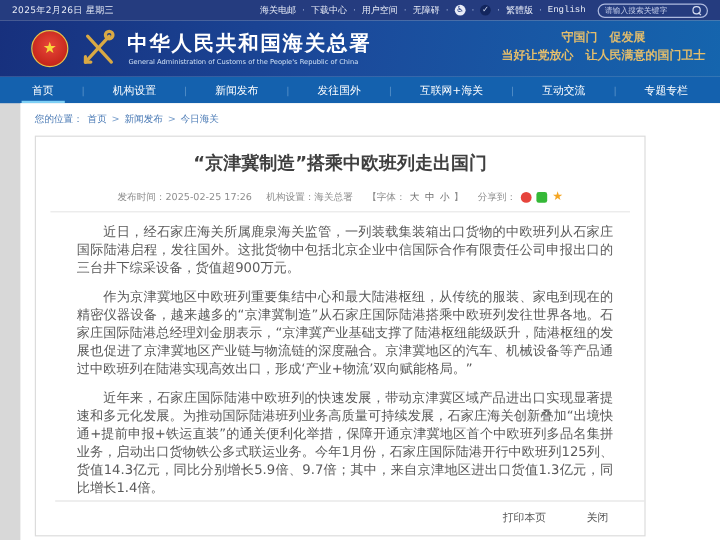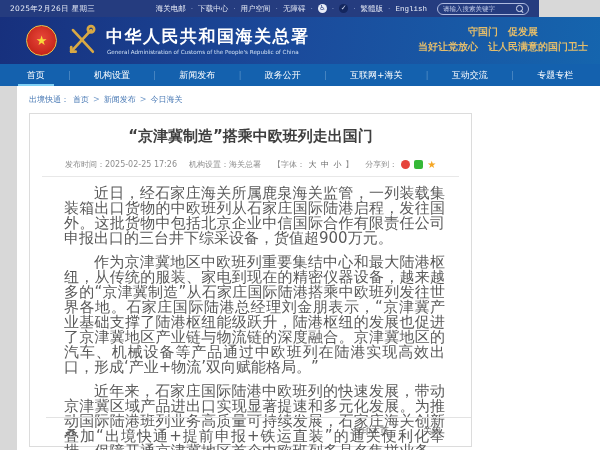--- a/index.html
+++ b/index.html
@@ -1,20 +1,20 @@
 <!DOCTYPE html>
 <html><head>
 <meta charset="utf-8">
 <style>
   * { margin:0; padding:0; box-sizing:border-box; }
   html,body { width:600px; height:450px; overflow:hidden; }
   body { font-family:"DejaVu Sans","Liberation Sans",sans-serif; background:#d8d8d8; position:relative; }
 
   
-  .topbar { position:absolute; top:0; left:0; width:539px; height:17px; background:#253c7f;
+  .topbar { position:absolute; top:0; left:0; width:600px; height:17px; background:#253c7f;
             display:flex; align-items:center; color:#e8ecf7; font-size:7.5px; padding:0 10px; }
   .topbar-date { margin-right:auto; letter-spacing:.3px; }
   .topbar-links { display:flex; align-items:center; gap:5px; }
   .topbar-links a { color:#e8ecf7; text-decoration:none; cursor:pointer;font-family:Liberation Mono, monospace; }
   .tb-sep { color:#9fb0d8; }
   .tb-ico { display:inline-flex; width:9px; height:9px; border-radius:50%; background:#e8ecf7;
             color:#253c7f; font-size:7px; line-height:9px; justify-content:center; align-items:center; }
   .tb-ico.dark { background:#13265e; color:#cfd8ef; }
   .searchbox { margin-left:10px; width:92px; height:12px; border:1px solid #aebadf; border-radius:7px;
                display:flex; align-items:center; padding:0 5px; gap:4px; background:transparent; }
@@ -49,35 +49,35 @@
   .nav-item.active::after { content:""; position:absolute; left:50%; transform:translateX(-50%);
                             bottom:0; width:36px; height:2px; background:#7fd0f5; }
   .nav-sep { color:#5b93c9; font-size:8px; }
 
   
   .page { position:absolute; top:86px; left:17px; right:0; bottom:0; background:#fff; }
   .breadcrumb { padding:8px 0 0 12px; font-size:8px; color:#4a7ab5; display:flex; gap:4px; align-items:center; }
   .breadcrumb a { color:#4a7ab5; text-decoration:none; cursor:pointer; }
   .bc-sep { color:#7ba0cc; }
 
-  .article-box { position:relative; margin:8px 0 0 12px; width:443px; height:334px;
+  .article-box { position:relative; margin:8px 0 0 12px; width:509px; height:334px;
                  border:1px solid #dcdcdc; background:#fff; }
   .art-title { margin-top:13px; text-align:center; font-size:15px; font-weight:bold; color:#3f3f3f; }
   .art-meta { margin-top:13px; display:flex; justify-content:center; align-items:center; gap:12px;
               font-size:8px; color:#8d8d8d; }
   .art-meta .fsz a { color:#6b6b6b; text-decoration:none; cursor:pointer; margin:0 1px; }
   .share { display:flex; align-items:center; gap:4px; }
   .sh-ico { display:inline-block; width:9px; height:9px; cursor:pointer; }
   .sh-weibo { background:#e6443c; border-radius:50%; }
   .sh-wechat { background:#35b837; border-radius:2px; }
   .sh-star { color:#f5a623; font-size:10px; line-height:9px; width:auto; }
   .meta-divider { margin:6px 12px 0 12px; border-top:1px solid #e8e8e8; }
 
   .art-body { padding:9px 26px 0 34px; }
-  .art-body p { font-size:15px; line-height:15px; color:#595959; text-align:justify;
+  .art-body p { font-size:11px; line-height:15px; color:#595959; text-align:justify;
                 text-indent:2em; margin-bottom:9px; }
 
   .art-footer { position:absolute; bottom:0; left:16px; right:0; border-top:1px solid #e3e3e3;
                 display:flex; justify-content:flex-end; gap:34px; padding:7px 30px 8px 0;
                 font-size:9px; color:#555; }
   .art-footer a { color:#555; text-decoration:none; cursor:pointer; }
 </style>
 </head>
 <body>
 
@@ -127,33 +127,33 @@
   </div>
 </div>
 
 <div class="nav">
   <span class="nav-item active">首页</span>
   <span class="nav-sep">|</span>
   <span class="nav-item">机构设置</span>
   <span class="nav-sep">|</span>
   <span class="nav-item">新闻发布</span>
   <span class="nav-sep">|</span>
-  <span class="nav-item">政务公开</span>
+  <span class="nav-item">发往国外</span>
   <span class="nav-sep">|</span>
   <span class="nav-item">互联网+海关</span>
   <span class="nav-sep">|</span>
   <span class="nav-item">互动交流</span>
   <span class="nav-sep">|</span>
   <span class="nav-item">专题专栏</span>
 </div>
 
 <div class="page">
 
   <div class="breadcrumb">
-    <span>出境快通：</span>
+    <span>您的位置：</span>
     <a>首页</a>
     <span class="bc-sep">&gt;</span>
     <a>新闻发布</a>
     <span class="bc-sep">&gt;</span>
     <a>今日海关</a>
   </div>
 
   <div class="article-box">
 
     <div class="art-title">“京津冀制造”搭乘中欧班列走出国门</div>

